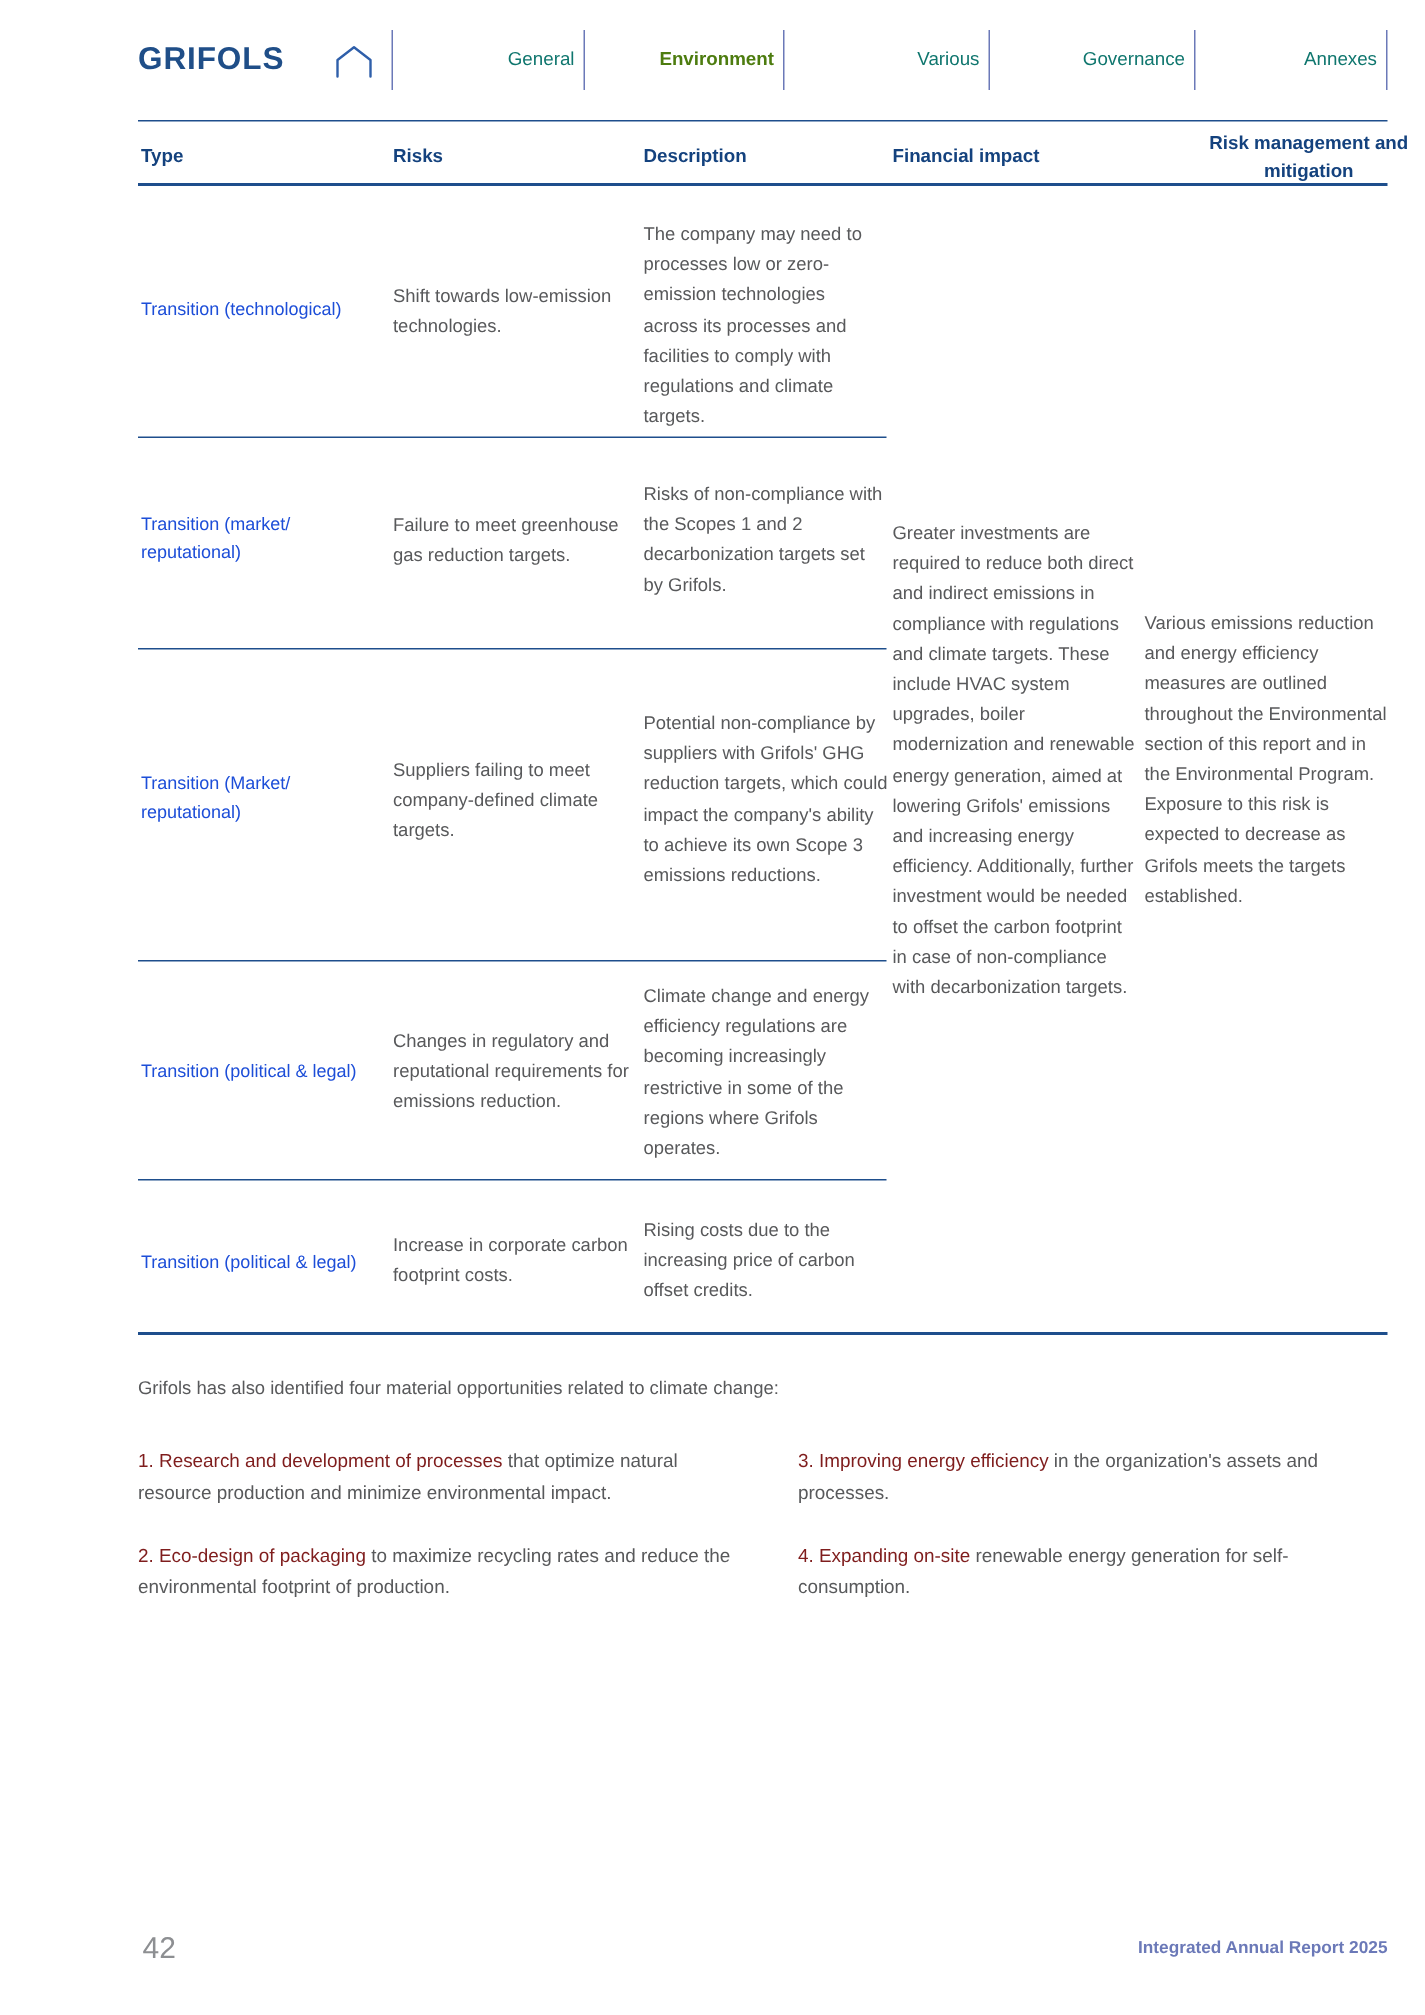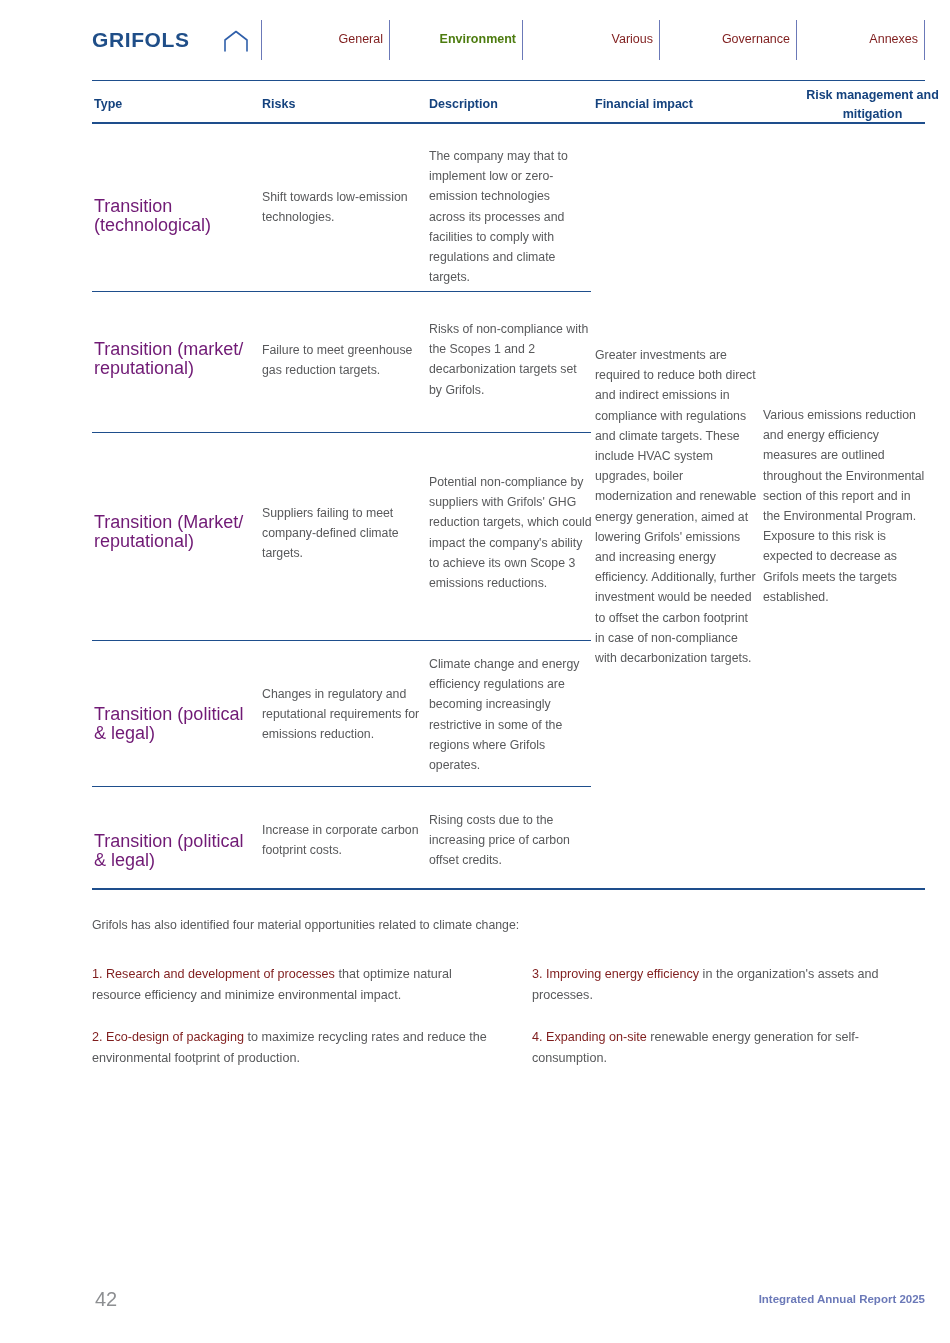--- a/index.html
+++ b/index.html
@@ -60,21 +60,21 @@
     position: absolute;
     top: 20px;
     width: 1px;
     height: 40px;
     background: #6b79b8;
   }
   .nav-item {
     position: absolute;
     top: 32px;
     font-size: 12.5px;
-    color: #7f1d1d;
+    color: #0f766e;
     white-space: nowrap;
     text-align: right;
   }
   .nav-item.active {
     color: #4d7c0f;
     font-weight: bold;
   }
   .rule {
     position: absolute;
     background: #1e4e8c;
@@ -98,22 +98,22 @@
     line-height: 19px;
   }
 
   .cell {
     position: absolute;
     font-size: 12.3px;
     line-height: 20.2px;
     color: #58595b;
   }
   .cell.type {
-    color: #701a75;
-    font-size: 18px;
+    color: #1d4ed8;
+    font-size: 12px;
     line-height: 19px;
   }
 
   
   .intro {
     position: absolute;
     left: 57px;
     top: 916px;
     width: 600px;
     font-size: 12.3px;
@@ -191,21 +191,21 @@
     <div class="th" style="left:170px; width:155px; top:11px;">Risks</div>
     <div class="th" style="left:337px; width:160px; top:11px;">Description</div>
     <div class="th" style="left:503px; width:160px; top:11px;">Financial impact</div>
     <div class="th" style="left:699px; width:163px; top:2px;text-align:center;">Risk management and mitigation</div>
   </div>
 
   <div class="rule thick" style="left:57px; top:122px; width:833px;"></div>
 
   <div class="cell type" style="left:59px; top:197px; width:160px;">Transition (technological)</div>
   <div class="cell" style="left:227px; top:187px; width:158px;">Shift towards low-emission technologies.</div>
-  <div class="cell" style="left:394px; top:146px; width:160px;">The company may that to implement low or zero-emission technologies across its processes and facilities to comply with regulations and climate targets.</div>
+  <div class="cell" style="left:394px; top:146px; width:160px;">The company may need to processes low or zero-emission technologies across its processes and facilities to comply with regulations and climate targets.</div>
 
   <div class="rule thin" style="left:57px; top:291px; width:499px;"></div>
 
   <div class="cell type" style="left:59px; top:340px; width:150px;">Transition (market/ reputational)</div>
   <div class="cell" style="left:227px; top:340px; width:158px;">Failure to meet greenhouse gas reduction targets.</div>
   <div class="cell" style="left:394px; top:319px; width:162px;">Risks of non-compliance with the Scopes 1 and 2 decarbonization targets set by Grifols.</div>
 
   <div class="cell" style="left:560px; top:345px; width:165px;">Greater investments are required to reduce both direct and indirect emissions in compliance with regulations and climate targets. These include HVAC system upgrades, boiler modernization and renewable energy generation, aimed at lowering Grifols' emissions and increasing energy efficiency. Additionally, further investment would be needed to offset the carbon footprint in case of non-compliance with decarbonization targets.</div>
 
   <div class="cell" style="left:728px; top:405px; width:165px;">Various emissions reduction and energy efficiency measures are outlined throughout the Environmental section of this report and in the Environmental Program. Exposure to this risk is expected to decrease as Grifols meets the targets established.</div>
@@ -226,21 +226,21 @@
 
   <div class="cell type" style="left:59px; top:832px; width:160px;">Transition (political &amp; legal)</div>
   <div class="cell" style="left:394px; top:810px; width:158px;">Rising costs due to the increasing price of carbon offset credits.</div>
   <div class="cell" style="left:227px; top:820px; width:162px;">Increase in corporate carbon footprint costs.</div>
 
   <div class="rule thick" style="left:57px; top:888px; width:833px;"></div>
 
   <div class="intro">Grifols has also identified four material opportunities related to climate change:</div>
 
   <div class="opp" style="left:57px; top:964px; width:400px;">
-    <b>1. Research and development of processes</b><span> that optimize natural resource efficiency and minimize environmental impact.</span>
+    <b>1. Research and development of processes</b><span> that optimize natural resource production and minimize environmental impact.</span>
   </div>
 
   <div class="opp" style="left:57px; top:1027px; width:400px;">
     <b>2. Eco-design of packaging</b><span> to maximize recycling rates and reduce the environmental footprint of production.</span>
   </div>
 
   <div class="opp" style="left:497px; top:964px; width:400px;">
     <b>3. Improving energy efficiency</b><span> in the organization's assets and processes.</span>
   </div>
 

